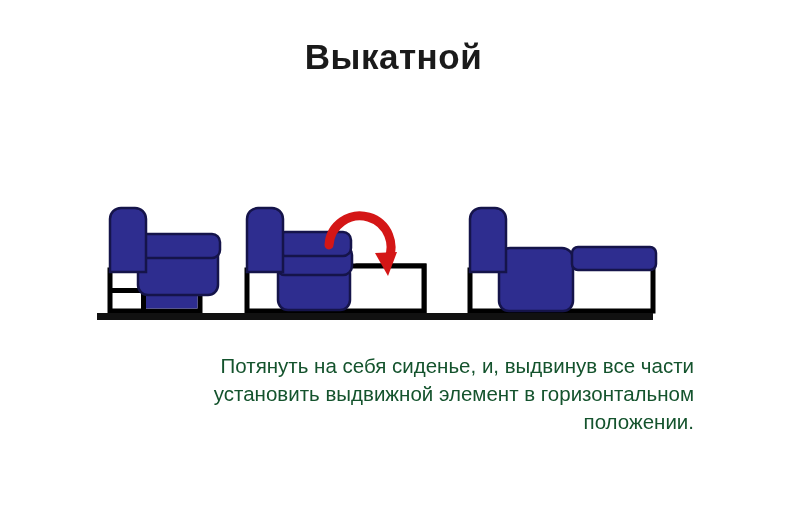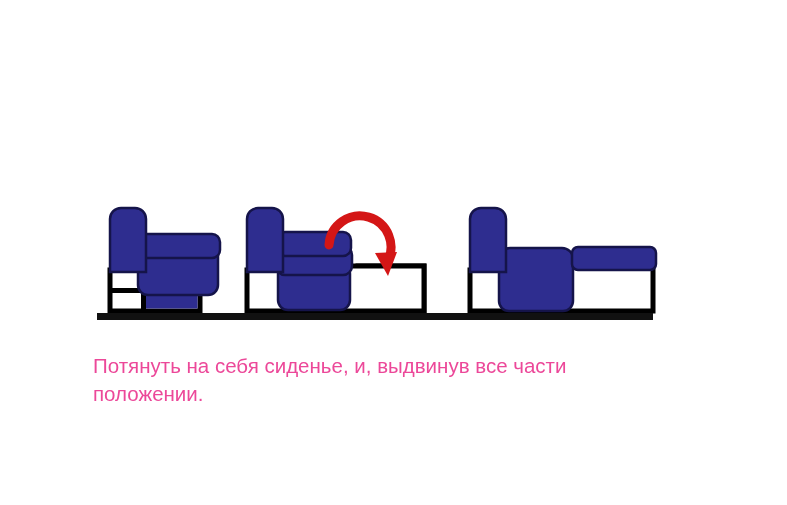--- a/index.html
+++ b/index.html
@@ -47,32 +47,33 @@
   .illustration svg {
     display: block;
   }
 
   
   .caption {
     position: absolute;
     left: 93px;
     top: 352px;
     width: 601px;
-    text-align: left;
+    text-align: right;
     font-size: 20.5px;
     line-height: 28px;
-    color: #ec4899;
+    color: #14532d;
   }
   .caption span { display: block; }
 </style>
 </head>
 <body>
 
 <div id="page-root">
 
+  <div class="title">Выкатной</div>
 
   <div class="illustration">
     <svg width="787" height="140" viewBox="0 0 787 140" xmlns="http://www.w3.org/2000/svg">
 
       <g>
 
         <g>
           <rect x="110" y="80" width="90" height="41" fill="#ffffff" stroke="#000000" stroke-width="5"></rect>
           <line x1="110" y1="100.5" x2="200" y2="100.5" stroke="#000000" stroke-width="5"></line>
           <line x1="143.5" y1="80" x2="143.5" y2="121" stroke="#000000" stroke-width="5"></line>
@@ -134,16 +135,17 @@
         </g>
       </g>
 
       <rect x="97" y="123" width="556" height="7" fill="#111111"></rect>
 
     </svg>
   </div>
 
   <div class="caption">
     <span>Потянуть на себя сиденье, и, выдвинув все части</span>
+    <span>установить выдвижной элемент в горизонтальном</span>
     <span>положении.</span>
   </div>
 
 </div>
 
 </body></html>

